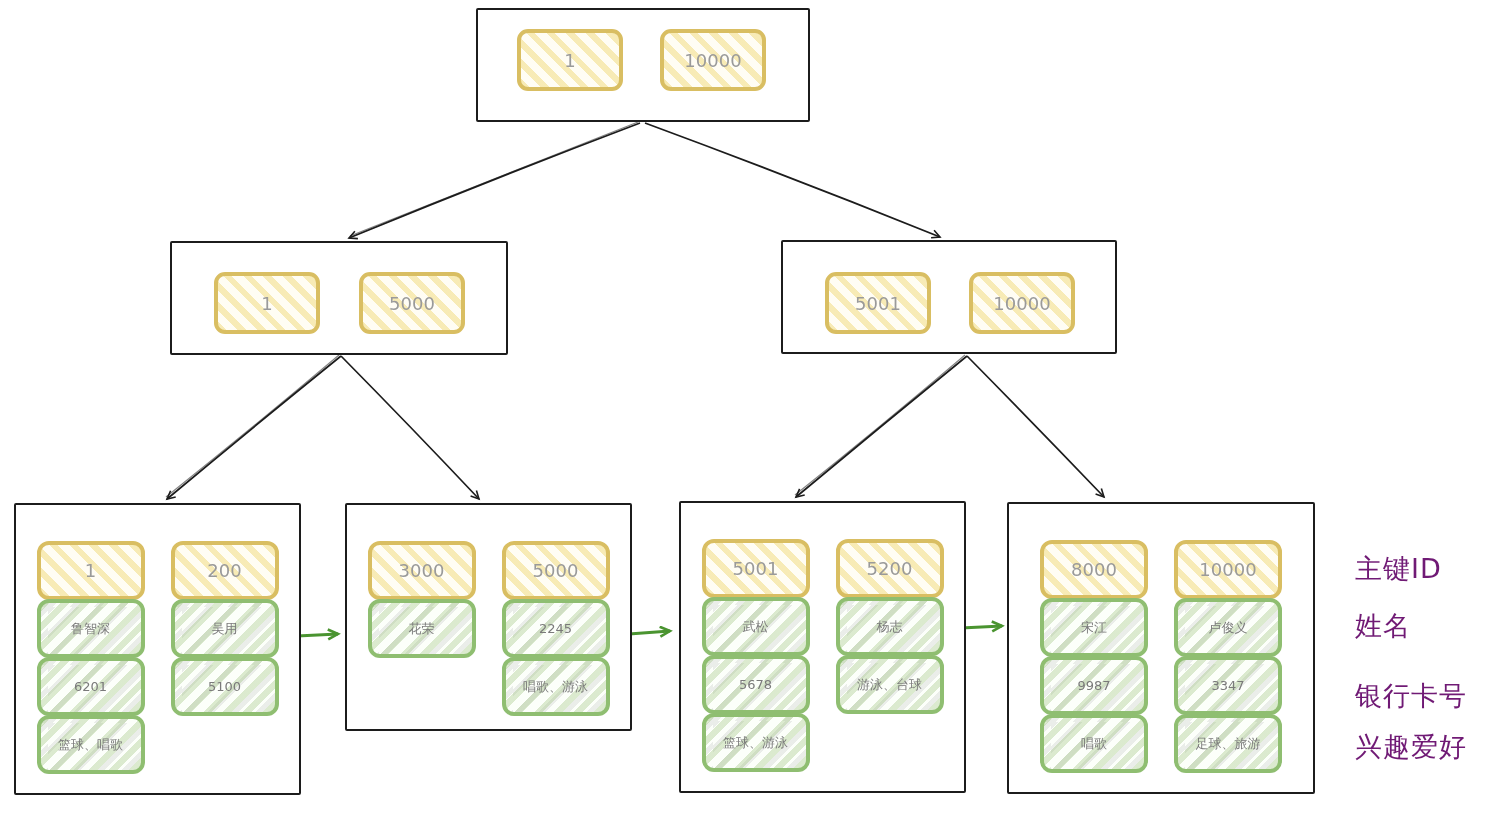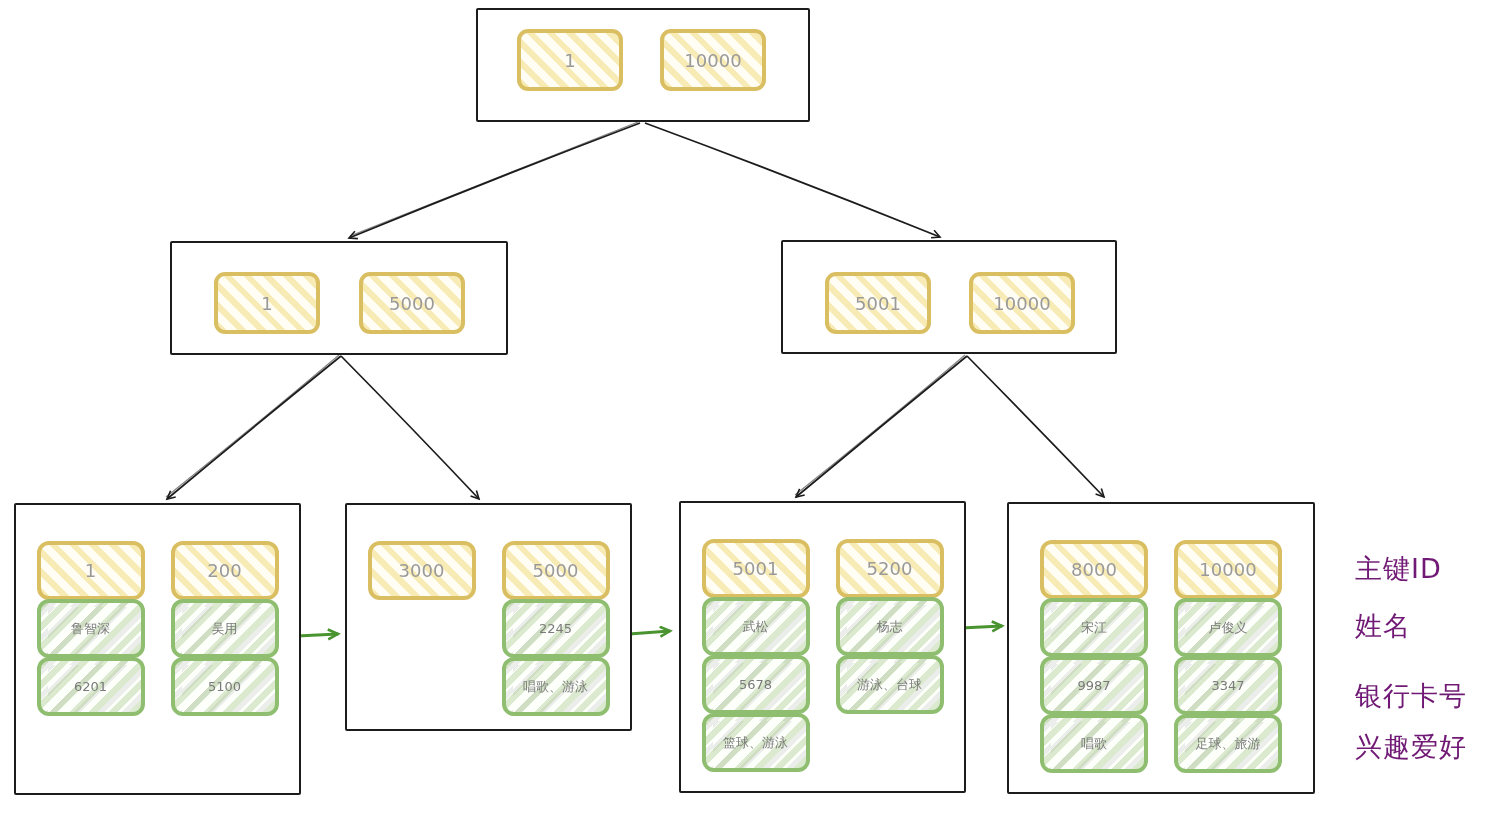--- a/index.html
+++ b/index.html
@@ -162,31 +162,33 @@
   <div class="node" style="left:781px; top:240px; width:336px; height:114px;">
     <div class="key inner-key" style="left:42px; top:30px;">5001</div>
     <div class="key inner-key" style="left:186px; top:30px;">10000</div>
   </div>
 
   <div class="node leaf" style="left:14px; top:503px; width:287px; height:292px;">
     <div class="record-col">
       <div class="cell key-cell">1</div>
       <div class="cell green-cell">鲁智深</div>
       <div class="cell green-cell">6201</div>
+      <div class="cell green-cell">篮球、唱歌</div>
     </div>
     <div class="record-col">
       <div class="cell key-cell">200</div>
       <div class="cell green-cell">吴用</div>
       <div class="cell green-cell">5100</div>
     </div>
   </div>
 
   <div class="node leaf" style="left:345px; top:503px; width:287px; height:228px;">
     <div class="record-col">
       <div class="cell key-cell">3000</div>
+      <div class="cell green-cell">花荣</div>
     </div>
     <div class="record-col">
       <div class="cell key-cell">5000</div>
       <div class="cell green-cell">2245</div>
       <div class="cell green-cell">唱歌、游泳</div>
     </div>
   </div>
 
   <div class="node leaf" style="left:679px; top:501px; width:287px; height:292px;">
     <div class="record-col">

